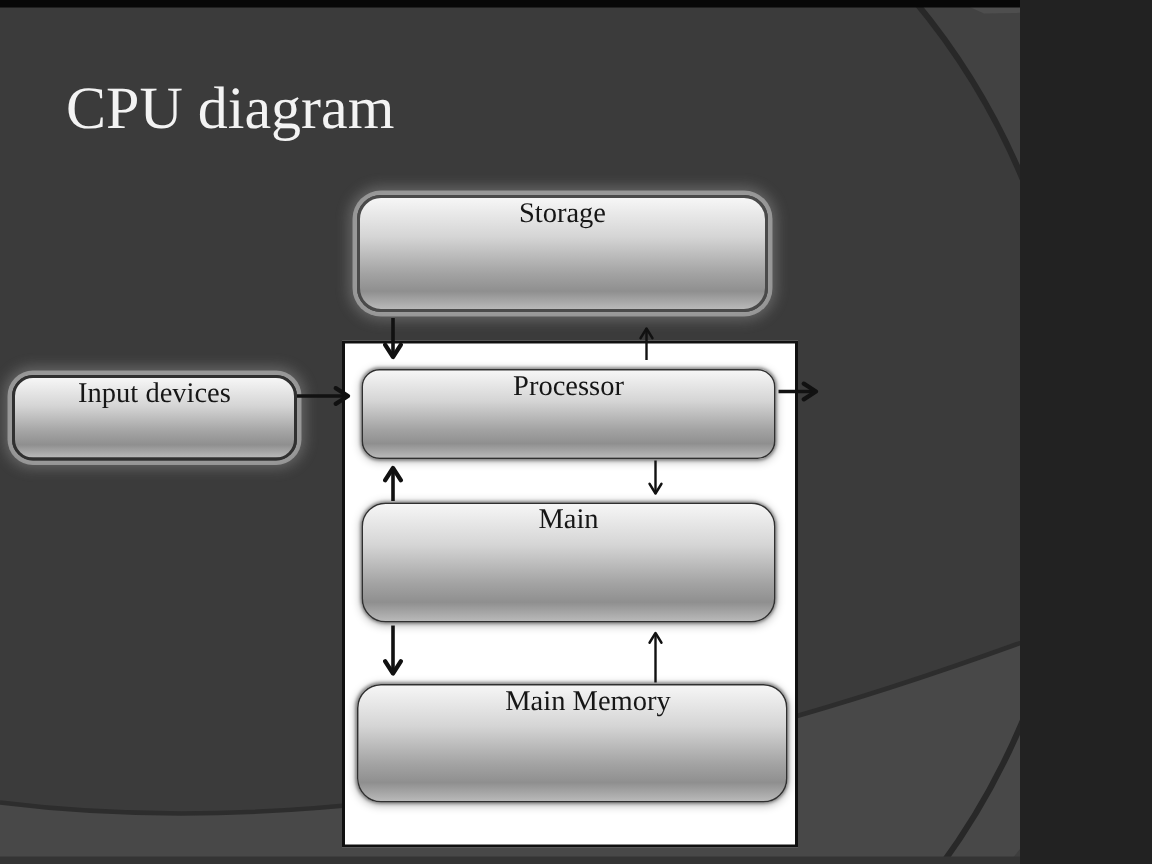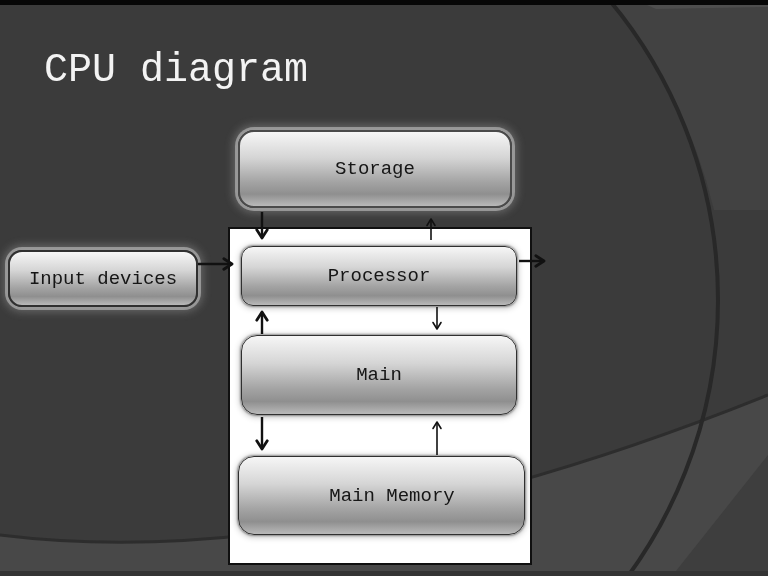--- a/index.html
+++ b/index.html
@@ -1,28 +1,28 @@
 <!DOCTYPE html>
 <html><head>
 <meta charset="utf-8">
 <style>
   html,body{margin:0;padding:0;background:#222;}
   .slide{
-    position:relative;width:768px;height:576px;overflow:hidden;
+    position:relative;width:680px;height:576px;overflow:hidden;
     background:#8b5cf6;
-    font-family:Liberation Mono, monospace;
+    font-family:Liberation Serif, serif;
   }
   .bg-svg,.arrow-svg{position:absolute;left:0;top:0;width:768px;height:576px;}
   .arrow-svg{pointer-events:none;}
   .slide-title{
     position:absolute;left:44px;top:48px;margin:0;
     font-size:40px;font-weight:400;letter-spacing:0px;color:#f3f3f3;
   }
   .node{
-    position:absolute;display:flex;align-items:center;justify-content:center;
+    position:absolute;display:flex;align-items:flex-start;justify-content:center;
     color:#161616;font-size:19px;
     background:linear-gradient(180deg,#f6f6f6 0%,#d5d5d5 35%,#a3a3a3 68%,#8f8f8f 84%,#b9b9b9 100%);
     border:2px solid #303030;box-sizing:border-box;
   }
   .node.glow-dark{
     box-shadow:0 0 0 3px rgba(225,225,225,0.45), 0 0 9px 5px rgba(215,215,215,0.28);
   }
   .node.glow-light{
     box-shadow:0 0 2px 1px rgba(0,0,0,0.35), 0 1px 6px 1px rgba(0,0,0,0.25);
     border-width:1.5px;

